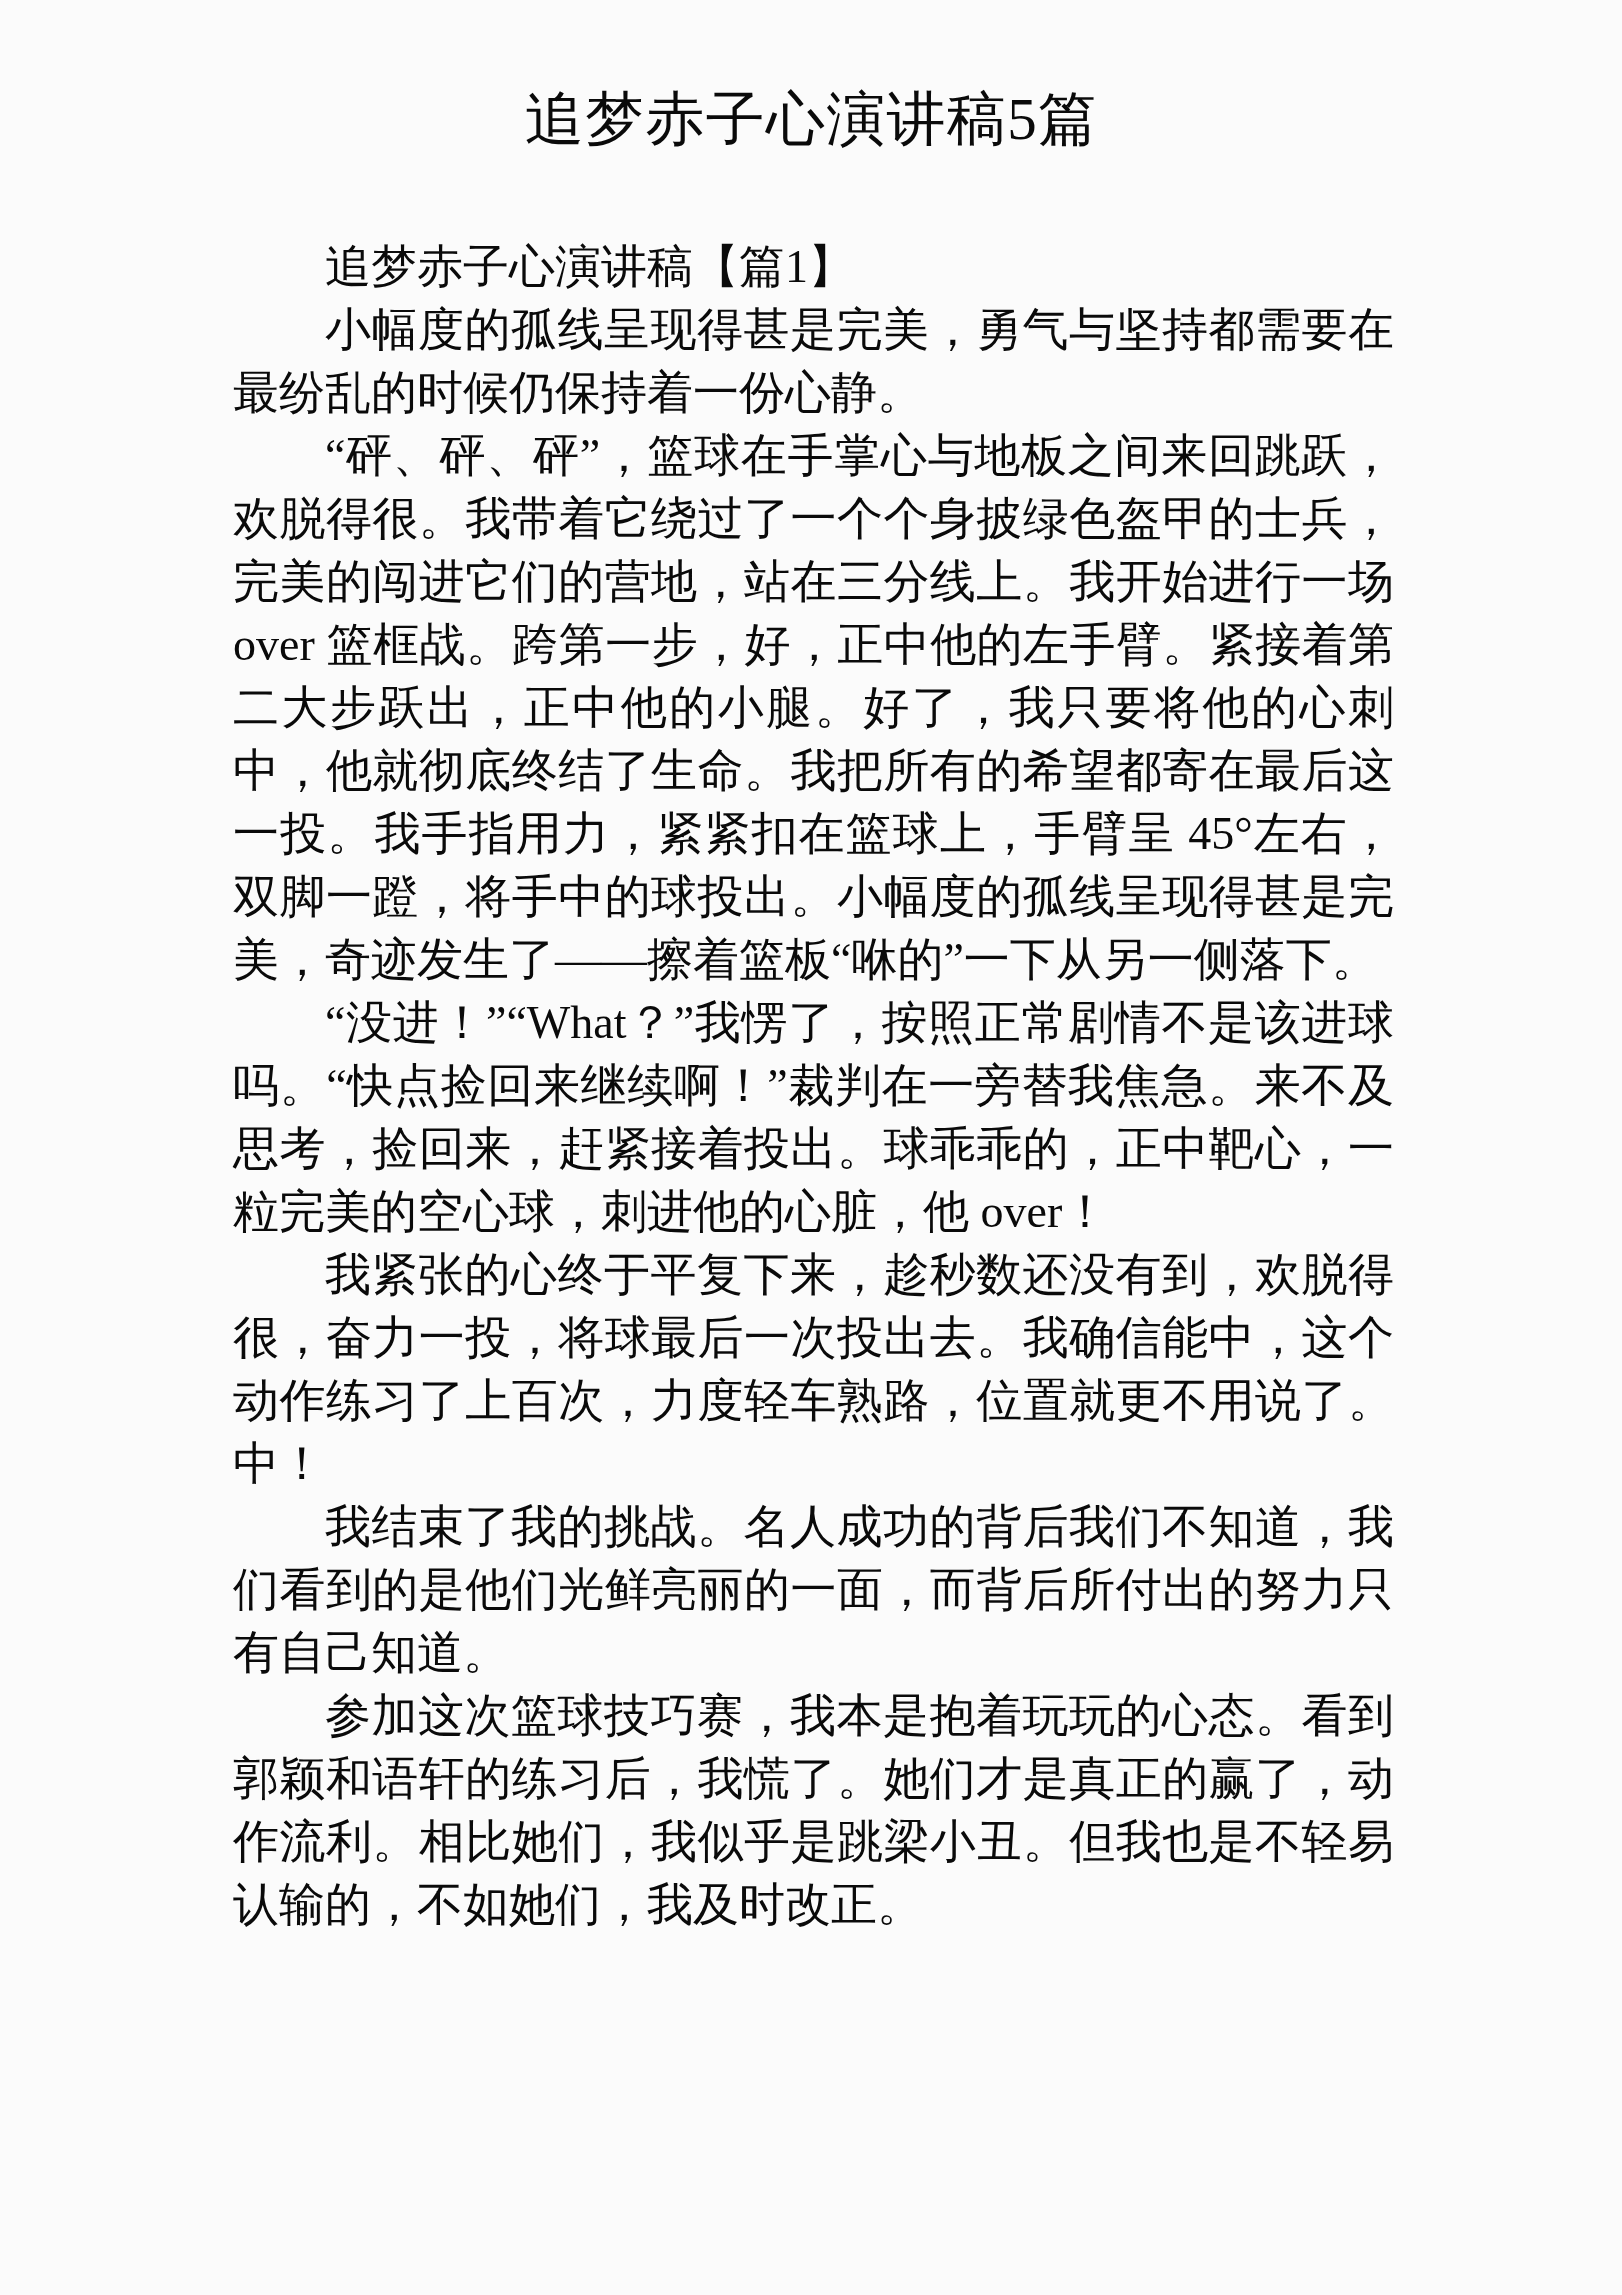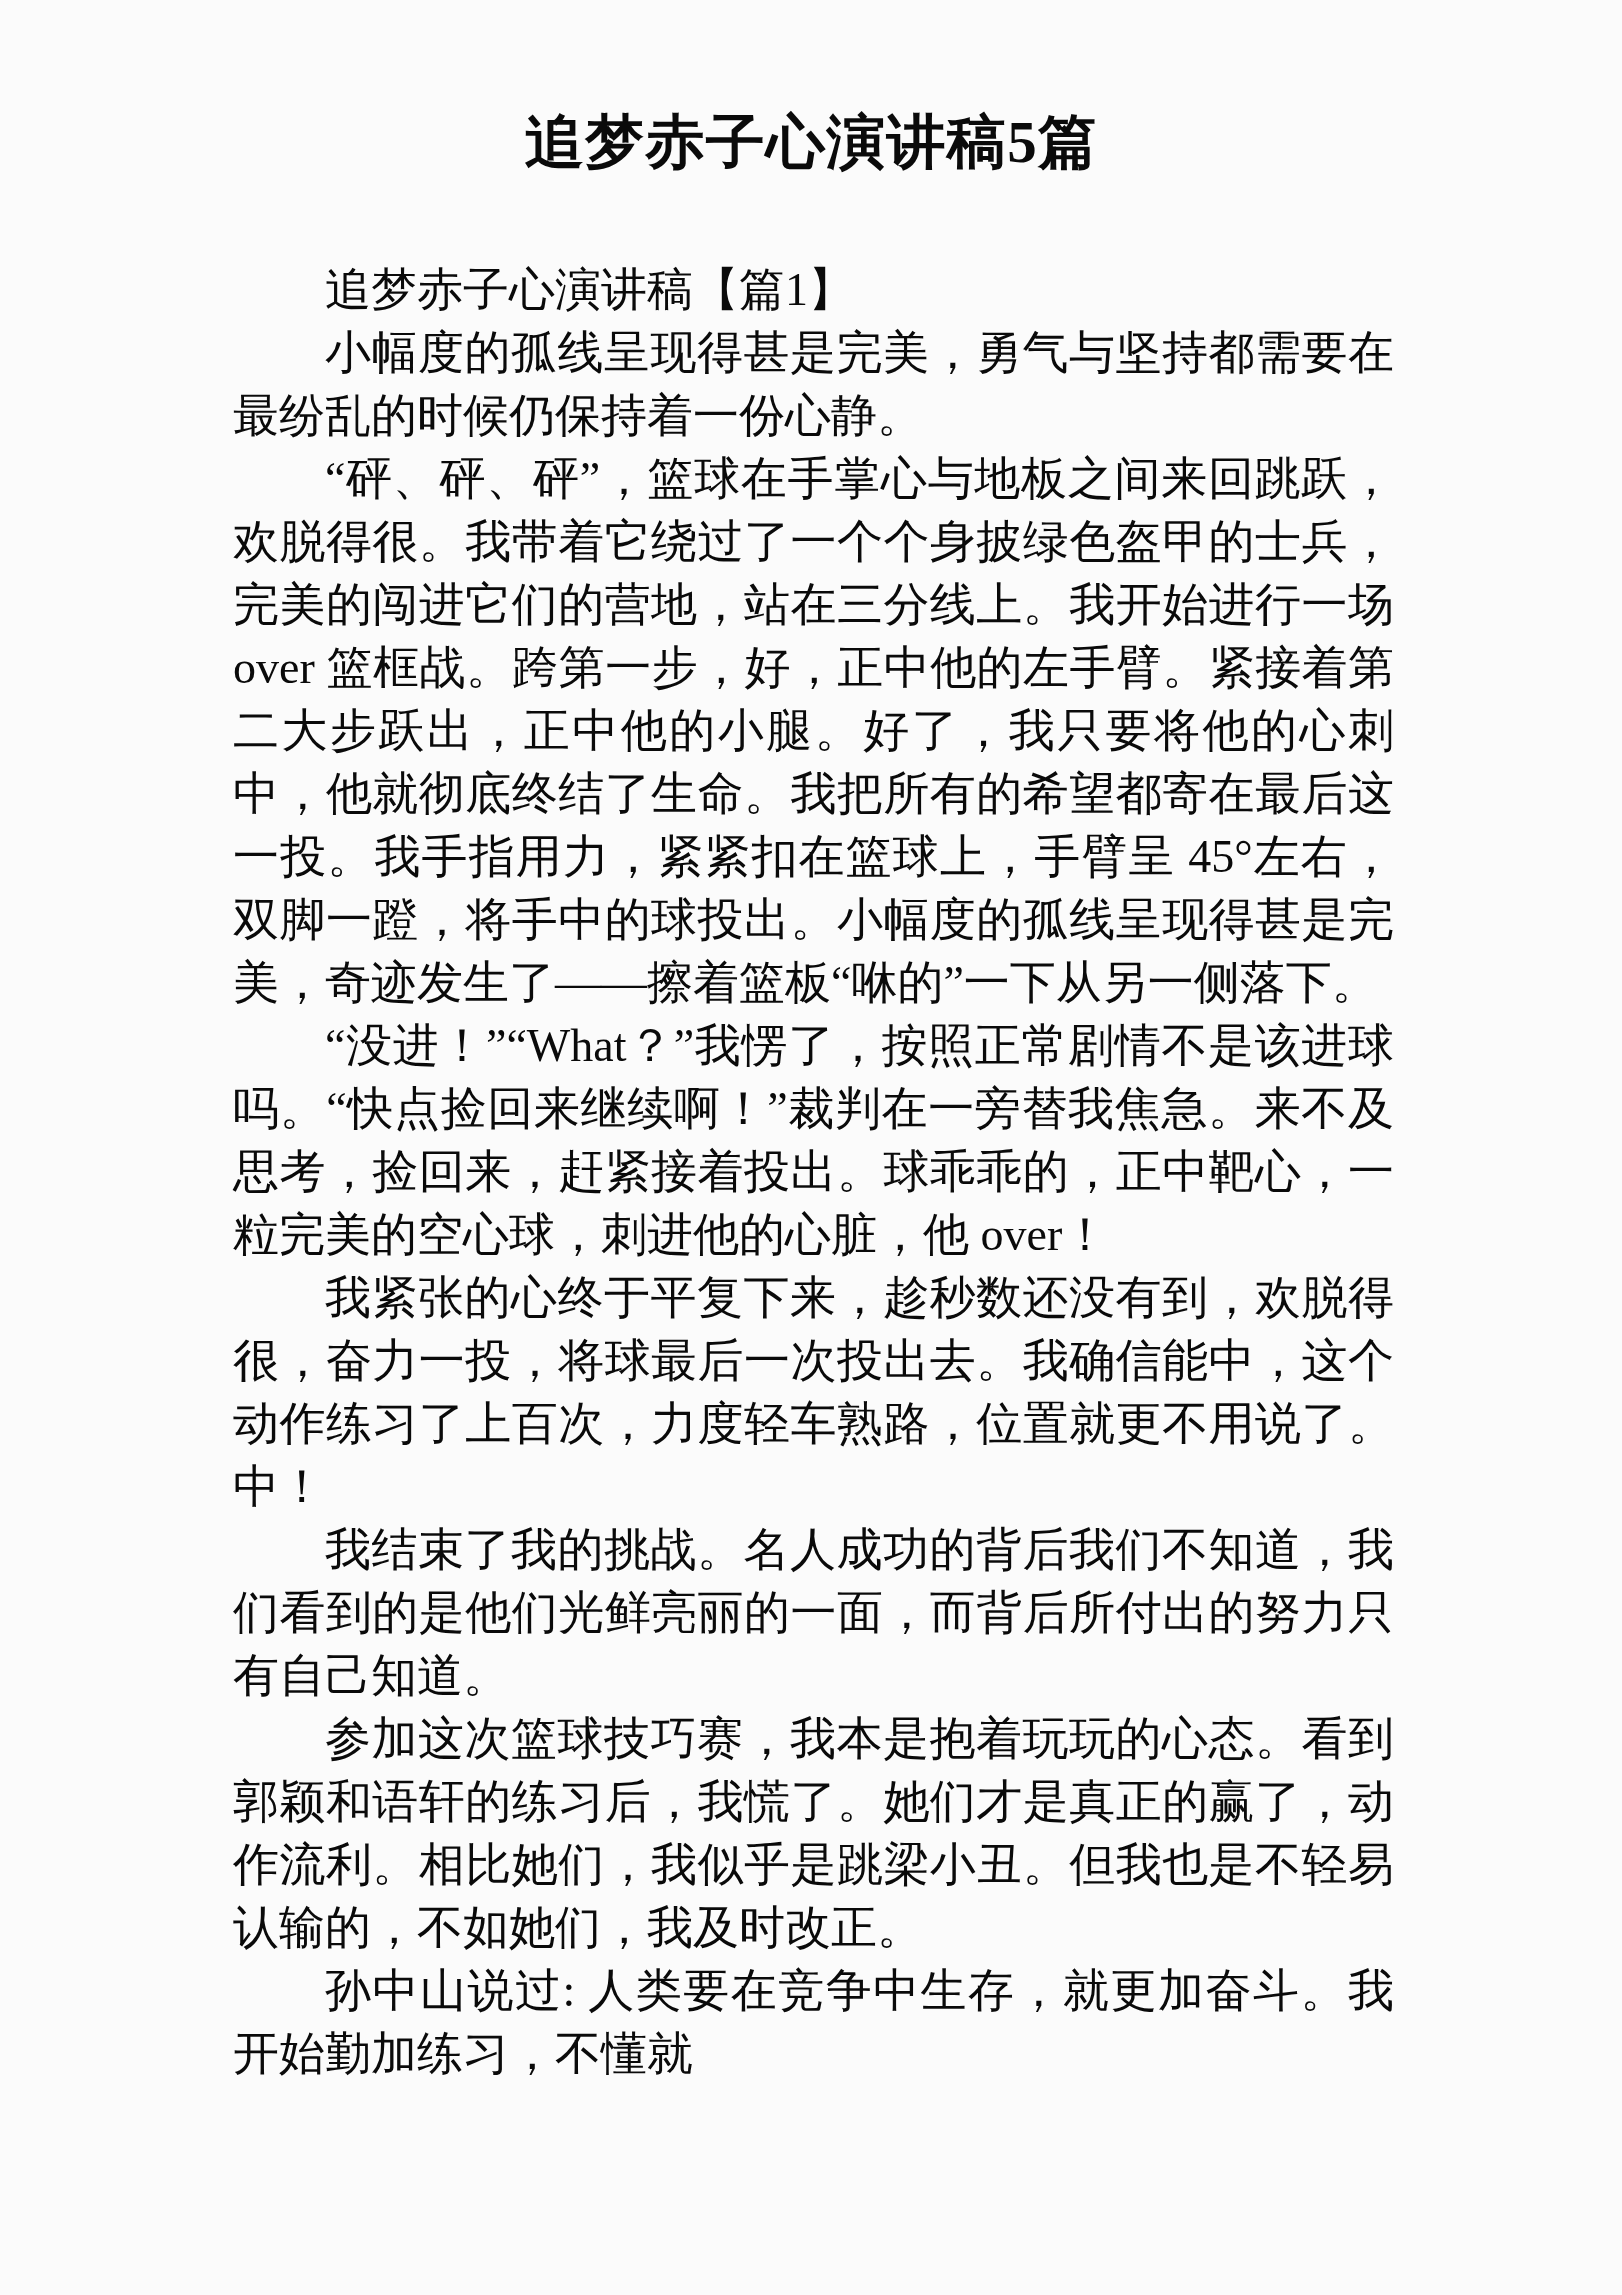--- a/index.html
+++ b/index.html
@@ -12,24 +12,24 @@
     width: 1623px;
     height: 2295px;
     background: #fbfbfb;
     color: #0a0a0a;
     font-family: "Liberation Serif", "DejaVu Serif", serif;
     overflow: hidden;
     box-sizing: border-box;
   }
   .doc-title {
     margin: 0;
-    padding-top: 104px;
+    padding-top: 81px;
     text-align: center;
     font-size: 59px;
-    font-weight: 700;
+    font-weight: 400;
     letter-spacing: 1.3px;
     line-height: 1.3;
     font-family: "Liberation Serif", "DejaVu Serif", serif;
   }
   .doc-body {
     margin: 77px 229px 0 233px;
     font-size: 46px;
     line-height: 63px;
     text-align: justify;
   }
@@ -46,16 +46,15 @@
 <div class="page">
   <h1 class="doc-title">追梦赤子心演讲稿5篇</h1>
   <div class="doc-body">
       <p>追梦赤子心演讲稿【篇1】</p>
       <p>小幅度的孤线呈现得甚是完美，勇气与坚持都需要在最纷乱的时候仍保持着一份心静。</p>
       <p>“砰、砰、砰”，篮球在手掌心与地板之间来回跳跃，欢脱得很。我带着它绕过了一个个身披绿色盔甲的士兵，完美的闯进它们的营地，站在三分线上。我开始进行一场 over 篮框战。跨第一步，好，正中他的左手臂。紧接着第二大步跃出，正中他的小腿。好了，我只要将他的心刺中，他就彻底终结了生命。我把所有的希望都寄在最后这一投。我手指用力，紧紧扣在篮球上，手臂呈 45°左右，双脚一蹬，将手中的球投出。小幅度的孤线呈现得甚是完美，奇迹发生了——擦着篮板“咻的”一下从另一侧落下。</p>
       <p>“没进！”“What？”我愣了，按照正常剧情不是该进球吗。“快点捡回来继续啊！”裁判在一旁替我焦急。来不及思考，捡回来，赶紧接着投出。球乖乖的，正中靶心，一粒完美的空心球，刺进他的心脏，他 over！</p>
       <p>我紧张的心终于平复下来，趁秒数还没有到，欢脱得很，奋力一投，将球最后一次投出去。我确信能中，这个动作练习了上百次，力度轻车熟路，位置就更不用说了。中！</p>
       <p>我结束了我的挑战。名人成功的背后我们不知道，我们看到的是他们光鲜亮丽的一面，而背后所付出的努力只有自己知道。</p>
       <p>参加这次篮球技巧赛，我本是抱着玩玩的心态。看到郭颖和语轩的练习后，我慌了。她们才是真正的赢了，动作流利。相比她们，我似乎是跳梁小丑。但我也是不轻易认输的，不如她们，我及时改正。</p>
-      <p>孙中山说过: 人类要在竞争中生存，就更加奋斗。我开始勤加练习，不懂就</p>
     </div>
 </div>
 
 
 </body></html>

